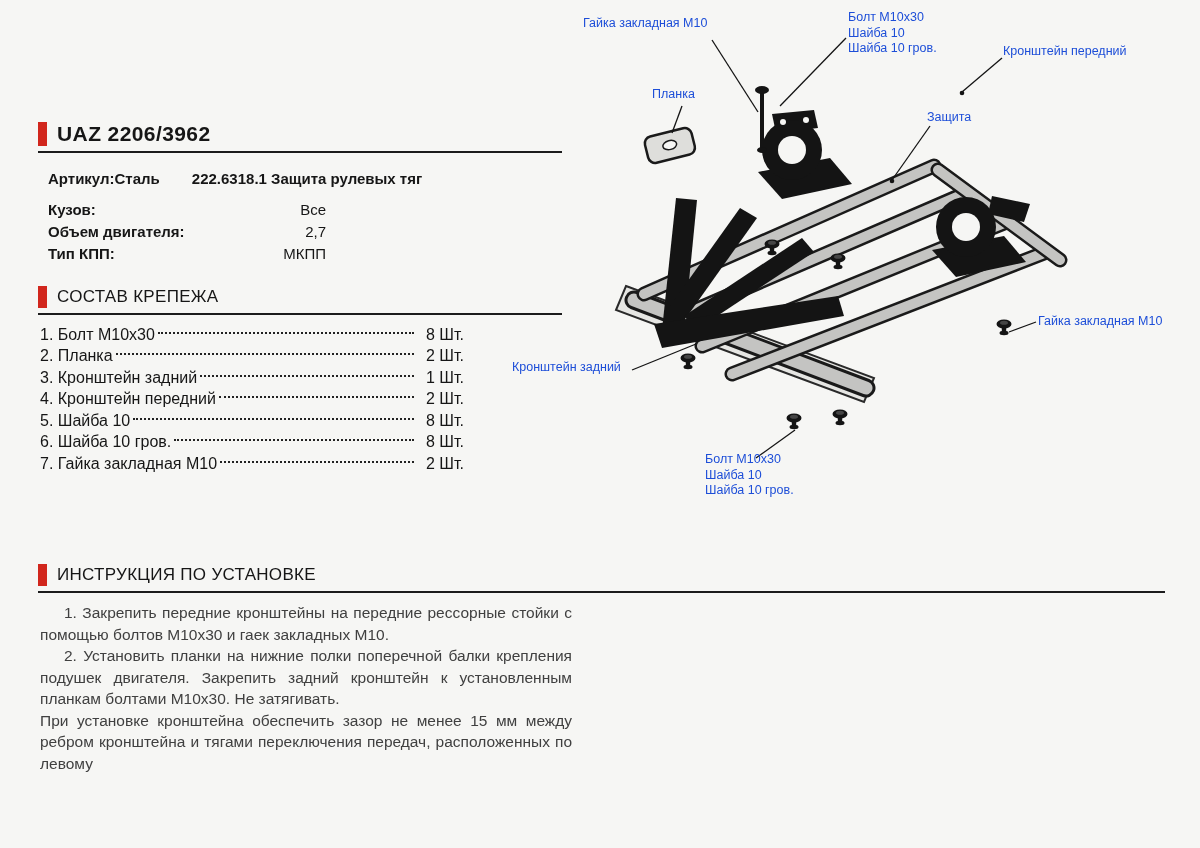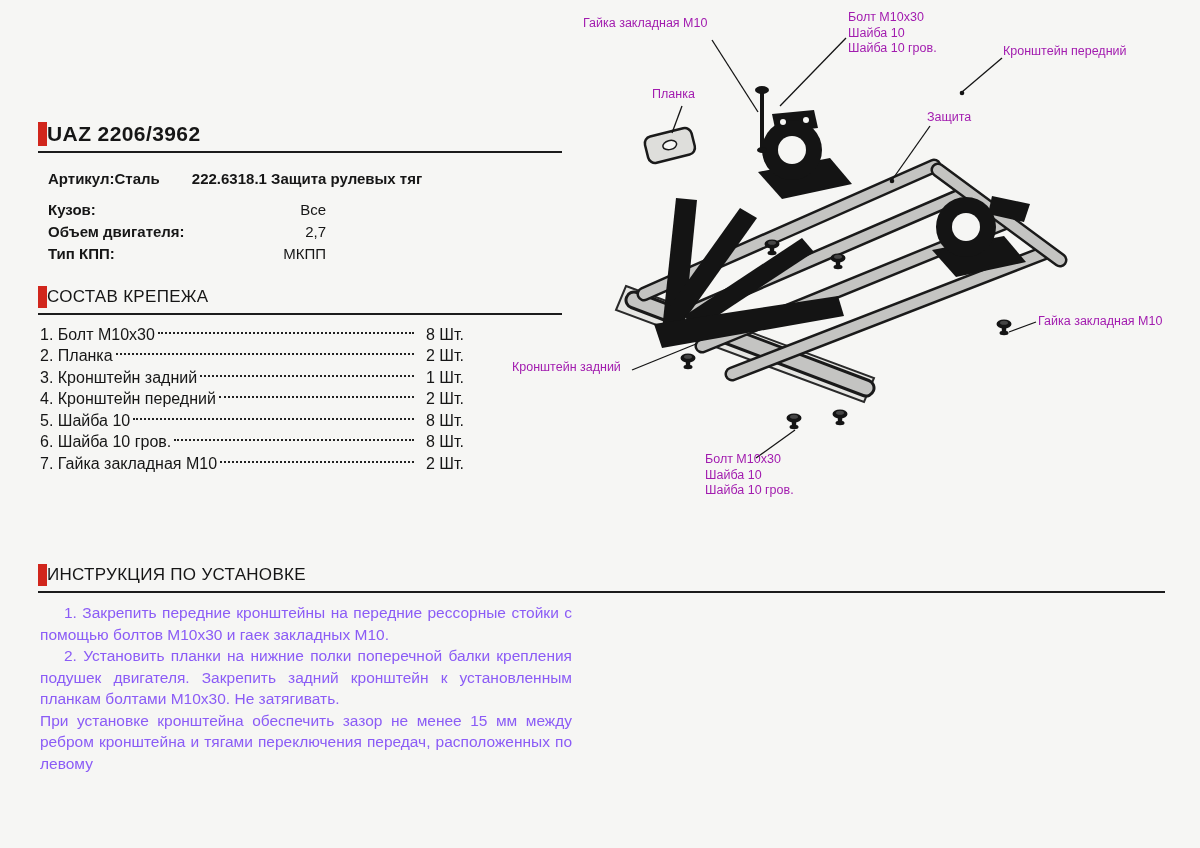--- a/index.html
+++ b/index.html
@@ -13,21 +13,21 @@
   .page {
     position: relative;
     width: 1200px;
     height: 848px;
     background: #f6f6f4;
     overflow: hidden;
   }
 
   
   .header-block { position:absolute; left:38px; top:122px; width:524px; }
-  .bar-row { display:flex; align-items:center; border-bottom:2px solid #1c1c1c; padding-bottom:5px; }
+  .bar-row { display:flex; align-items:center; gap:10px; border-bottom:2px solid #1c1c1c; padding-bottom:5px; }
   .red-bar { width:9px; height:22px; background:var(--accent); flex:0 0 auto; }
   .red-bar.tall { height:24px; }
   .page-title { font-size:21px; font-weight:bold; letter-spacing:0.4px; }
   .article-row { display:flex; padding:17px 0 0 10px; font-size:15px; font-weight:bold; }
   .article-value { margin-left:32px; }
 
   
   .specs { position:absolute; left:48px; top:198px; width:300px; }
   .spec-row { display:grid; grid-template-columns:168px 110px; height:22px; align-items:center; font-size:15px; }
   .spec-label { font-weight:bold; }
@@ -40,27 +40,27 @@
   .fastener-row { display:flex; align-items:center; height:21.5px; font-size:16px; }
   .f-name { white-space:nowrap; }
   .f-dots { flex:1; border-bottom:2px dotted #222; margin:0 12px 4px 3px; min-width:14px; }
   .f-qty { width:60px; white-space:nowrap; }
 
   
   .instructions { position:absolute; left:38px; top:520px; width:1127px;margin-top:44px; }
   .cols { display:flex; gap:36px; margin-top:9px; padding-left:2px; }
   .col-left  { width:532px; }
   .col-right { width:556px; }
-  .cols p { margin:0; font-size:15.5px; line-height:21.5px; text-align:justify; color:#8b5cf6; }
+  .cols p { margin:0; font-size:15.5px; line-height:21.5px; text-align:justify; color:#404040; }
   .cols p.ind { text-indent:24px; }
 
   
   .diagram { position:absolute; left:500px; top:0; width:698px; height:516px; }
   .diagram svg { position:absolute; left:0; top:0; }
-  .dlabel { position:absolute; font-size:12.5px; line-height:15.5px; color:#a21caf; white-space:nowrap; }
+  .dlabel { position:absolute; font-size:12.5px; line-height:15.5px; color:#1d4ed8; white-space:nowrap; }
   #lab-nut-top      { left:83px;  top:16px; }
   #lab-plate        { left:152px; top:87px; }
   #lab-bolt-top     { left:348px; top:10px; }
   #lab-front-bracket{ left:503px; top:44px; }
   #lab-guard        { left:427px; top:110px; }
   #lab-nut-right    { left:538px; top:314px; }
   #lab-rear-bracket { left:12px;  top:360px; }
   #lab-bolt-bottom  { left:205px; top:452px; }
 </style>
 </head>

